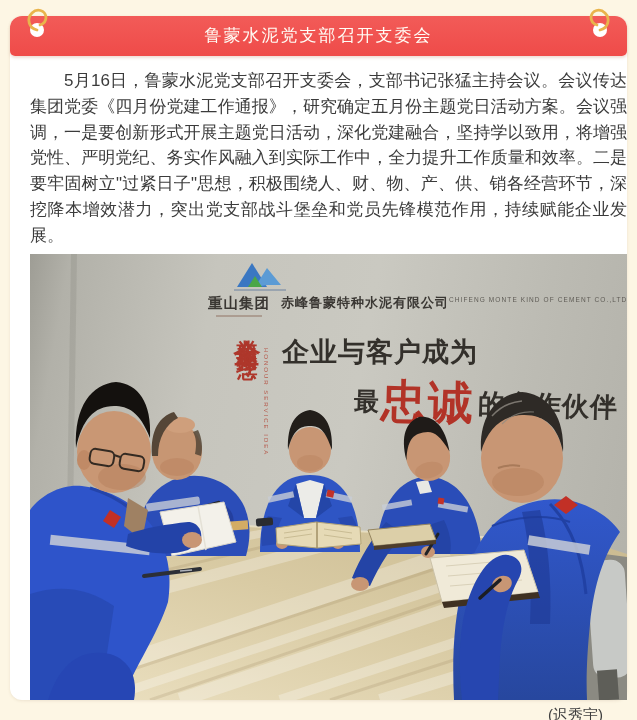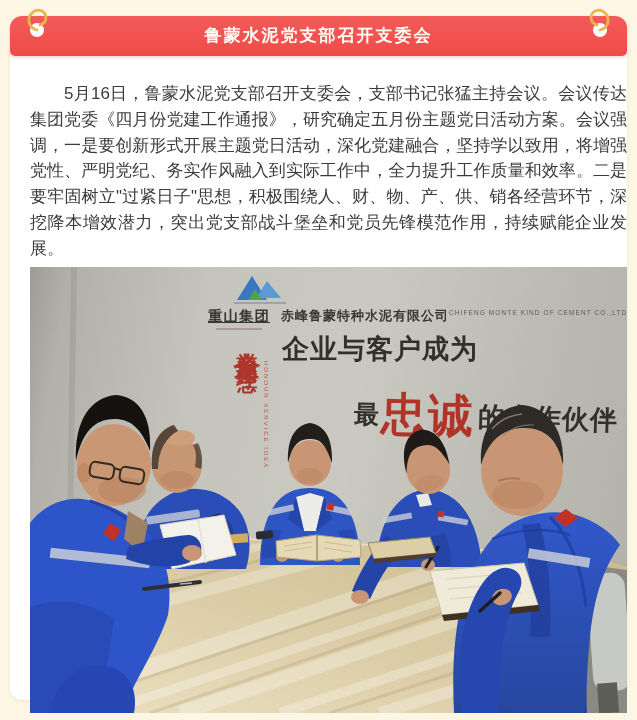--- a/index.html
+++ b/index.html
@@ -20,69 +20,69 @@
   }
   .banner {
     position:relative;
     height:40px;
     background:linear-gradient(180deg,#f25b58 0%,#ef4b49 100%);
     border-radius:12px 12px 5px 5px;
     box-shadow:0 2px 3px rgba(190,120,90,.25);
   }
   .banner h1 {
     line-height:40px; text-align:center;
-    font-size:17px; font-weight:bold; color:#fffdf6;
+    font-size:17px; font-weight:normal; color:#fffdf6;
     letter-spacing:2px;
   }
   .ring { position:absolute; top:-12px; }
   .ring.left  { left:14px; }
   .ring.right { right:14px; transform:scaleX(-1); }
   .body-text {
-    margin:25px 20px 0 20px;
+    margin:12px 20px 0 20px;
     width:597px;
     font-size:17px; line-height:25.8px;
     color:#3b3b3b;
     text-align:justify;
     text-indent:2em;
   }
   .photo {
     position:relative;
     margin:5px 0 0 20px;
     width:597px; height:446px;
     overflow:hidden;
     background:linear-gradient(100deg,#9e9d95 0%,#b2b1a9 6%,#c6c5bd 28%,#cac9c1 52%,#bcbbb3 78%,#b2b1a9 100%);
   }
   .photo > * { position:absolute; }
   .scene { left:0; top:0; }
   
   .logo-block { left:178px; top:6px; width:260px; color:#3a3733; }
   .logo-mountain { margin-left:26px; display:block; }
   .microbar { display:block; height:2.5px; background:#6b82a0; opacity:.5; width:52px; margin:1px 0 0 26px; }
   .logo-row { display:flex; align-items:flex-start; gap:11px; margin-top:3px; }
-  .group-name-wrap { display:flex; flex-direction:column; align-items:center;text-decoration:underline; }
+  .group-name-wrap { display:flex; flex-direction:column; align-items:center; }
   .group-name { font-size:14.5px; font-weight:bold; letter-spacing:1px; white-space:nowrap; }
   .microbar2 { height:2px; width:46px; background:#8c6a5a; opacity:.45; margin-top:2px; }
   .company-wrap { display:flex; flex-direction:row; }
   .company-name { font-size:13px; font-weight:bold; letter-spacing:1px; white-space:nowrap; }
   .company-en { font-size:6.5px; color:#5e5b55; letter-spacing:1.1px; margin-top:2px; white-space:nowrap; }
   .v-slogan {
     left:202px; top:64px;
     writing-mode:vertical-rl; text-orientation:upright;
     font-family:"DejaVu Serif","Liberation Serif",serif;
     font-weight:bold; color:#ae372b;
     font-size:21px; letter-spacing:5px; line-height:30px;
   }
   .v-slogan .first { font-size:27px; }
   .v-slogan-en {
     left:233px; top:94px;
     writing-mode:vertical-rl;
     font-size:6px; color:#b55a4c; letter-spacing:2px; white-space:nowrap;
   }
   .slogan1 {
-    left:252px; top:64px;
+    left:252px; top:80px;
     font-family:"DejaVu Serif","Liberation Serif",serif;
     font-weight:bold; font-size:27px; color:#33302b; letter-spacing:1px;
     white-space:nowrap;
   }
   .slogan2 {
     left:324px; top:120px;
     display:flex; align-items:center;
     font-family:"DejaVu Serif","Liberation Serif",serif;
     font-weight:bold; white-space:nowrap;
     transform:rotate(1.5deg);

